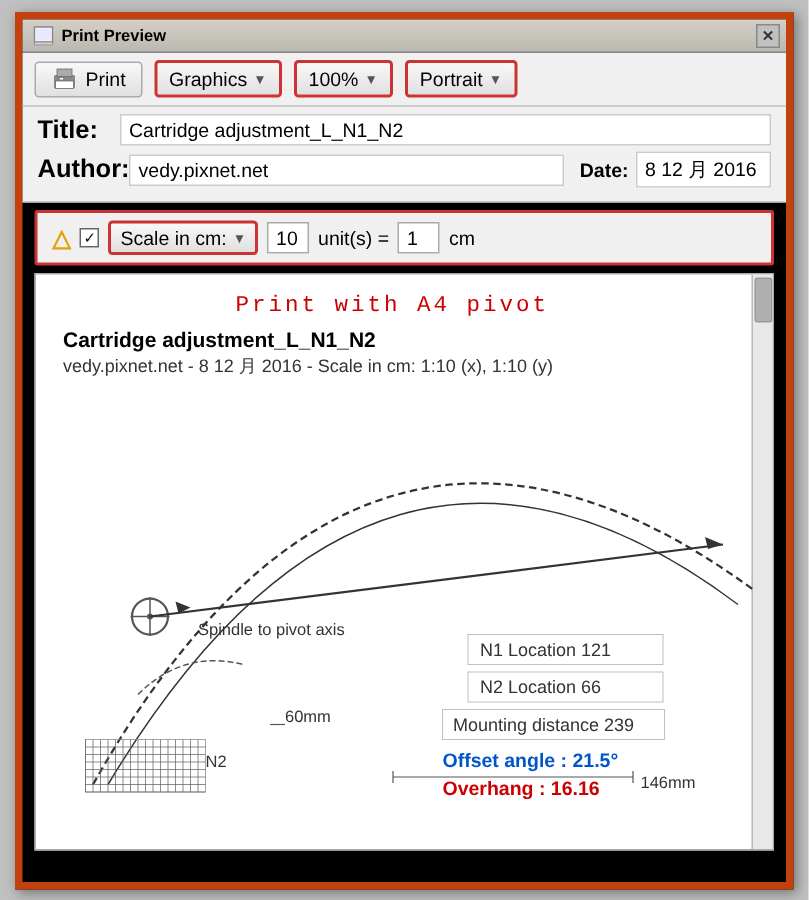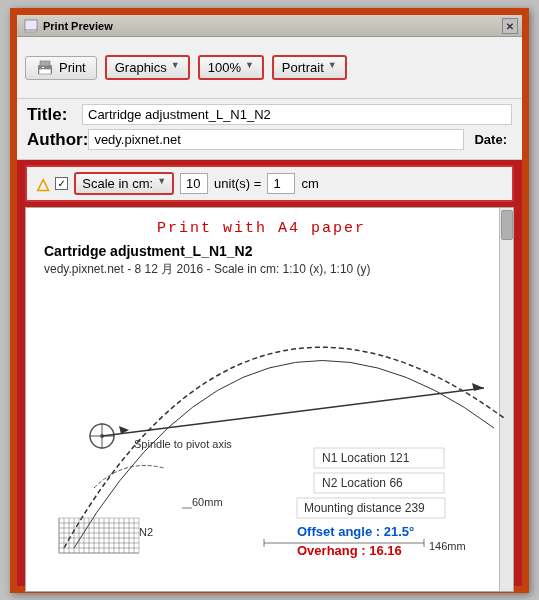--- a/index.html
+++ b/index.html
@@ -8,22 +8,22 @@
       font-size: 13px;
       background: #c0c0c0;
       width: 539px;
       height: 600px;
       overflow: hidden;
     }
 
     .window {
       width: 519px;
       height: 585px;
-      background: #b91c1c;
-      border: 7px solid #c2410c;
+      background: #000000;
+      border: 5px solid #c2410c;
       box-shadow: 2px 2px 8px rgba(0,0,0,0.4);
       position: absolute;
       top: 8px;
       left: 10px;
     }
 
     .titlebar {
       background: linear-gradient(to bottom, #d4d0c8, #bab8b0);
       height: 22px;
       display: flex;
@@ -62,21 +62,21 @@
       font-weight: bold;
       color: #333;
       position: absolute;
       right: 4px;
       top: 3px;
     }
 
     .toolbar {
       display: flex;
       align-items: center;
-      padding: 18px 8px;
+      padding: 5px 8px;
       gap: 8px;
       border-bottom: 1px solid #ccc;
       background: #f0f0f0;
     }
 
     .btn {
       background: linear-gradient(to bottom, #f8f8f8, #e0e0e0);
       border: 1px solid #aaa;
       border-radius: 3px;
       padding: 3px 10px;
@@ -95,20 +95,21 @@
       justify-content: center;
     }
 
     .dropdown-btn {
       background: linear-gradient(to bottom, #f8f8f8, #e0e0e0);
       border: 2px solid #cc3333;
       border-radius: 3px;
       padding: 3px 8px;
       cursor: pointer;
       display: flex;
+      align-items: center;
       gap: 4px;
       font-size: 13px;
     }
 
     .dropdown-arrow {
       font-size: 9px;
       color: #555;
     }
 
     .info-section {
@@ -263,20 +264,21 @@
 
   <div class="info-section">
     <div class="info-row">
       <span class="info-label">Title:</span>
       <span class="info-value">Cartridge adjustment_L_N1_N2</span>
     </div>
     <div class="info-row">
       <span class="info-label">Author:</span>
       <span class="info-value">vedy.pixnet.net</span>
       <span class="info-date-label">Date:</span>
+      <span class="info-date-value">8 12 月 2016</span>
     </div>
   </div>
 
   <div style="display:flex;align-items:center;padding:5px 10px;gap:6px;border:2px solid #cc3333;margin:5px 8px;border-radius:2px;background:#f0f0f0;">
     <div style="color:#e8a000;font-size:16px;font-weight:bold;">△</div>
     <div class="checkbox">✓</div>
     <div class="dropdown-btn" style="font-size:13px;padding:2px 6px;">
       <span>Scale in cm:</span>
       <span class="dropdown-arrow">▼</span>
     </div>
@@ -285,21 +287,21 @@
     <input class="scale-input" type="text" value="1" style="">
     <span>cm</span>
   </div>
 
   <div class="preview-area">
     <div style="position:absolute;right:0;top:0;width:14px;height:100%;background:#e8e8e8;border-left:1px solid #bbb;">
       <div style="width:12px;height:30px;background:#b0b0b0;border:1px solid #999;margin:2px auto;border-radius:2px;"></div>
     </div>
     <div style="padding:12px 20px 8px 18px;margin-right:14px;">
       <div class="preview-title">
-        <span>Print  with A4 paper</span>
+        <span>Print  with A4 pivot</span>
       </div>
       <div class="preview-subtitle">Cartridge adjustment_L_N1_N2</div>
       <div class="preview-meta">vedy.pixnet.net - 8 12 月 2016 - Scale in cm: 1:10 (x), 1:10 (y)</div>
 
       <div style="position:relative;height:270px;">
         <svg width="480" height="270" viewBox="0 0 480 270">
 
           <path d="M 20,260 Q 200,-60 460,130" fill="none" stroke="#333" stroke-width="1.5" stroke-dasharray="5,3"></path>
 
           <path d="M 30,260 Q 210,-40 450,140" fill="none" stroke="#333" stroke-width="1"></path>

